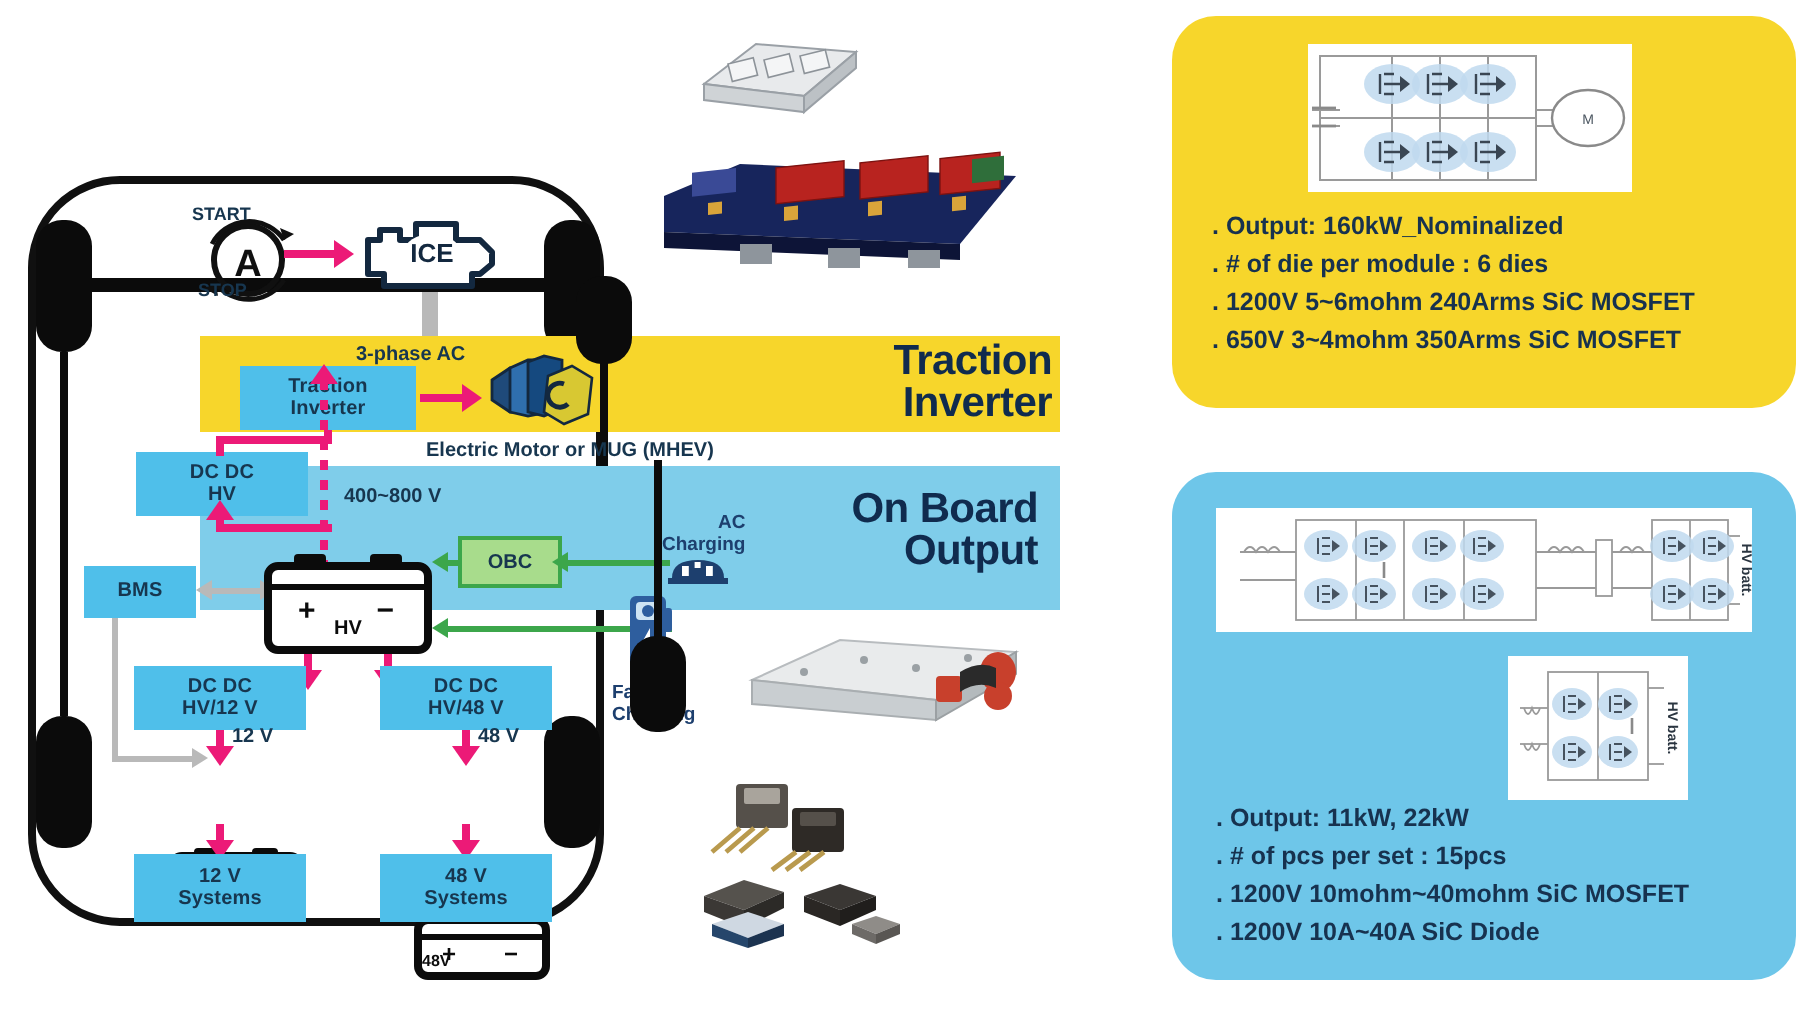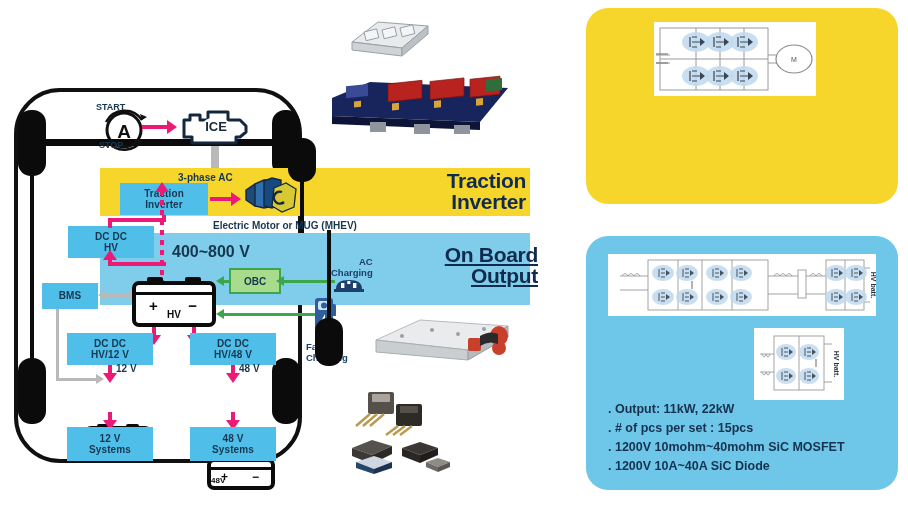--- a/index.html
+++ b/index.html
@@ -126,21 +126,21 @@
       <path d="M40 16 a6 6 0 1 0 2 10" fill="none" stroke="#13283f" stroke-width="2.4"></path>
     </svg>
   </div>
 
   <div class="abs axle" style="left:300px;top:175px;width:4px;height:120px;"></div>
   <div class="abs wheel" style="left:288px;top:138px;width:28px;height:44px;"></div>
 
   <div class="abs lbl" style="left:213px;top:220px;font-size:10px;">Electric Motor or MUG (MHEV)</div>
 
   <div class="abs" id="obc-band"></div>
-  <div class="abs band-title" style="left:388px;top:244px;width:150px;text-decoration:underline;">
+  <div class="abs band-title" style="left:369px;top:244px;width:150px;">
     <div>On Board</div>
     <div>Output</div>
   </div>
 
   <div class="abs bbox" style="left:68px;top:226px;width:86px;height:32px;font-size:10px;">
     <div>
       <div>DC DC</div>
       <div>HV</div>
     </div>
   </div>
@@ -149,21 +149,21 @@
   <div class="abs arr" style="left:108px;top:218px;width:58px;height:4px;"></div>
   <div class="abs arr" style="left:162px;top:215px;width:4px;height:6px;"></div>
 
   <div class="abs" style="left:160px;top:190px;width:4px;height:96px;background:repeating-linear-gradient(#EC1A77 0 5px,transparent 5px 10px);"></div>
   <div class="abs arrhead" style="left:155px;top:182px;border-left:7px solid transparent;border-right:7px solid transparent;border-bottom:10px solid #EC1A77;"></div>
 
   <div class="abs arr" style="left:108px;top:262px;width:58px;height:4px;"></div>
   <div class="abs arr" style="left:108px;top:256px;width:4px;height:8px;"></div>
   <div class="abs arrhead" style="left:103px;top:250px;border-left:7px solid transparent;border-right:7px solid transparent;border-bottom:10px solid #EC1A77;"></div>
 
-  <div class="abs lbl" style="left:172px;top:243px;font-size:16px;">400~800 V</div>
+  <div class="abs lbl" style="left:172px;top:243px;font-size:10px;">400~800 V</div>
 
   <div class="abs bbox" style="left:42px;top:283px;width:56px;height:26px;font-size:10px;">
     <span>BMS</span>
   </div>
 
   <div class="abs gray-line" style="left:104px;top:294px;width:28px;height:3px;"></div>
   <div class="abs arrhead" style="left:130px;top:290px;border-top:5px solid transparent;border-bottom:5px solid transparent;border-left:8px solid #b9b9b9;"></div>
   <div class="abs arrhead" style="left:98px;top:290px;border-top:5px solid transparent;border-bottom:5px solid transparent;border-right:8px solid #b9b9b9;"></div>
 
   <div class="abs gray-line" style="left:56px;top:309px;width:3px;height:71px;"></div>
@@ -433,20 +433,26 @@
         <path d="M46 50 l5 4 l-5 4 z"></path>
           <path d="M70 50 l5 4 l-5 4 z"></path>
           <path d="M94 50 l5 4 l-5 4 z"></path>
       </g>
 
       <ellipse cx="140" cy="37" rx="18" ry="14" fill="#ffffff" stroke="#8a8a8a" stroke-width="1.2"></ellipse>
       <text x="140" y="40" font-family="Liberation Sans, sans-serif" font-size="7" fill="#4a5560" text-anchor="middle">M</text>
     </svg>
   </div>
 
+  <ul class="abs" style="left:20px;top:96px;">
+    <li>. Output: 160kW_Nominalized</li>
+    <li>. # of die per module : 6 dies</li>
+    <li>. 1200V 5~6mohm 240Arms SiC MOSFET</li>
+    <li>. 650V 3~4mohm 350Arms  SiC MOSFET</li>
+  </ul>
 </div>
 
 <div class="abs panel" id="panel-obc">
 
   <div class="abs circ-box" style="left:22px;top:18px;width:268px;height:62px;">
     <svg width="268" height="62" viewBox="0 0 268 62">
       <g stroke="#9a9a9a" stroke-width="0.9" fill="none">
         <rect x="40" y="6" width="120" height="50"></rect>
         <line x1="70" y1="6" x2="70" y2="56"></line>
         <line x1="94" y1="6" x2="94" y2="56"></line>

